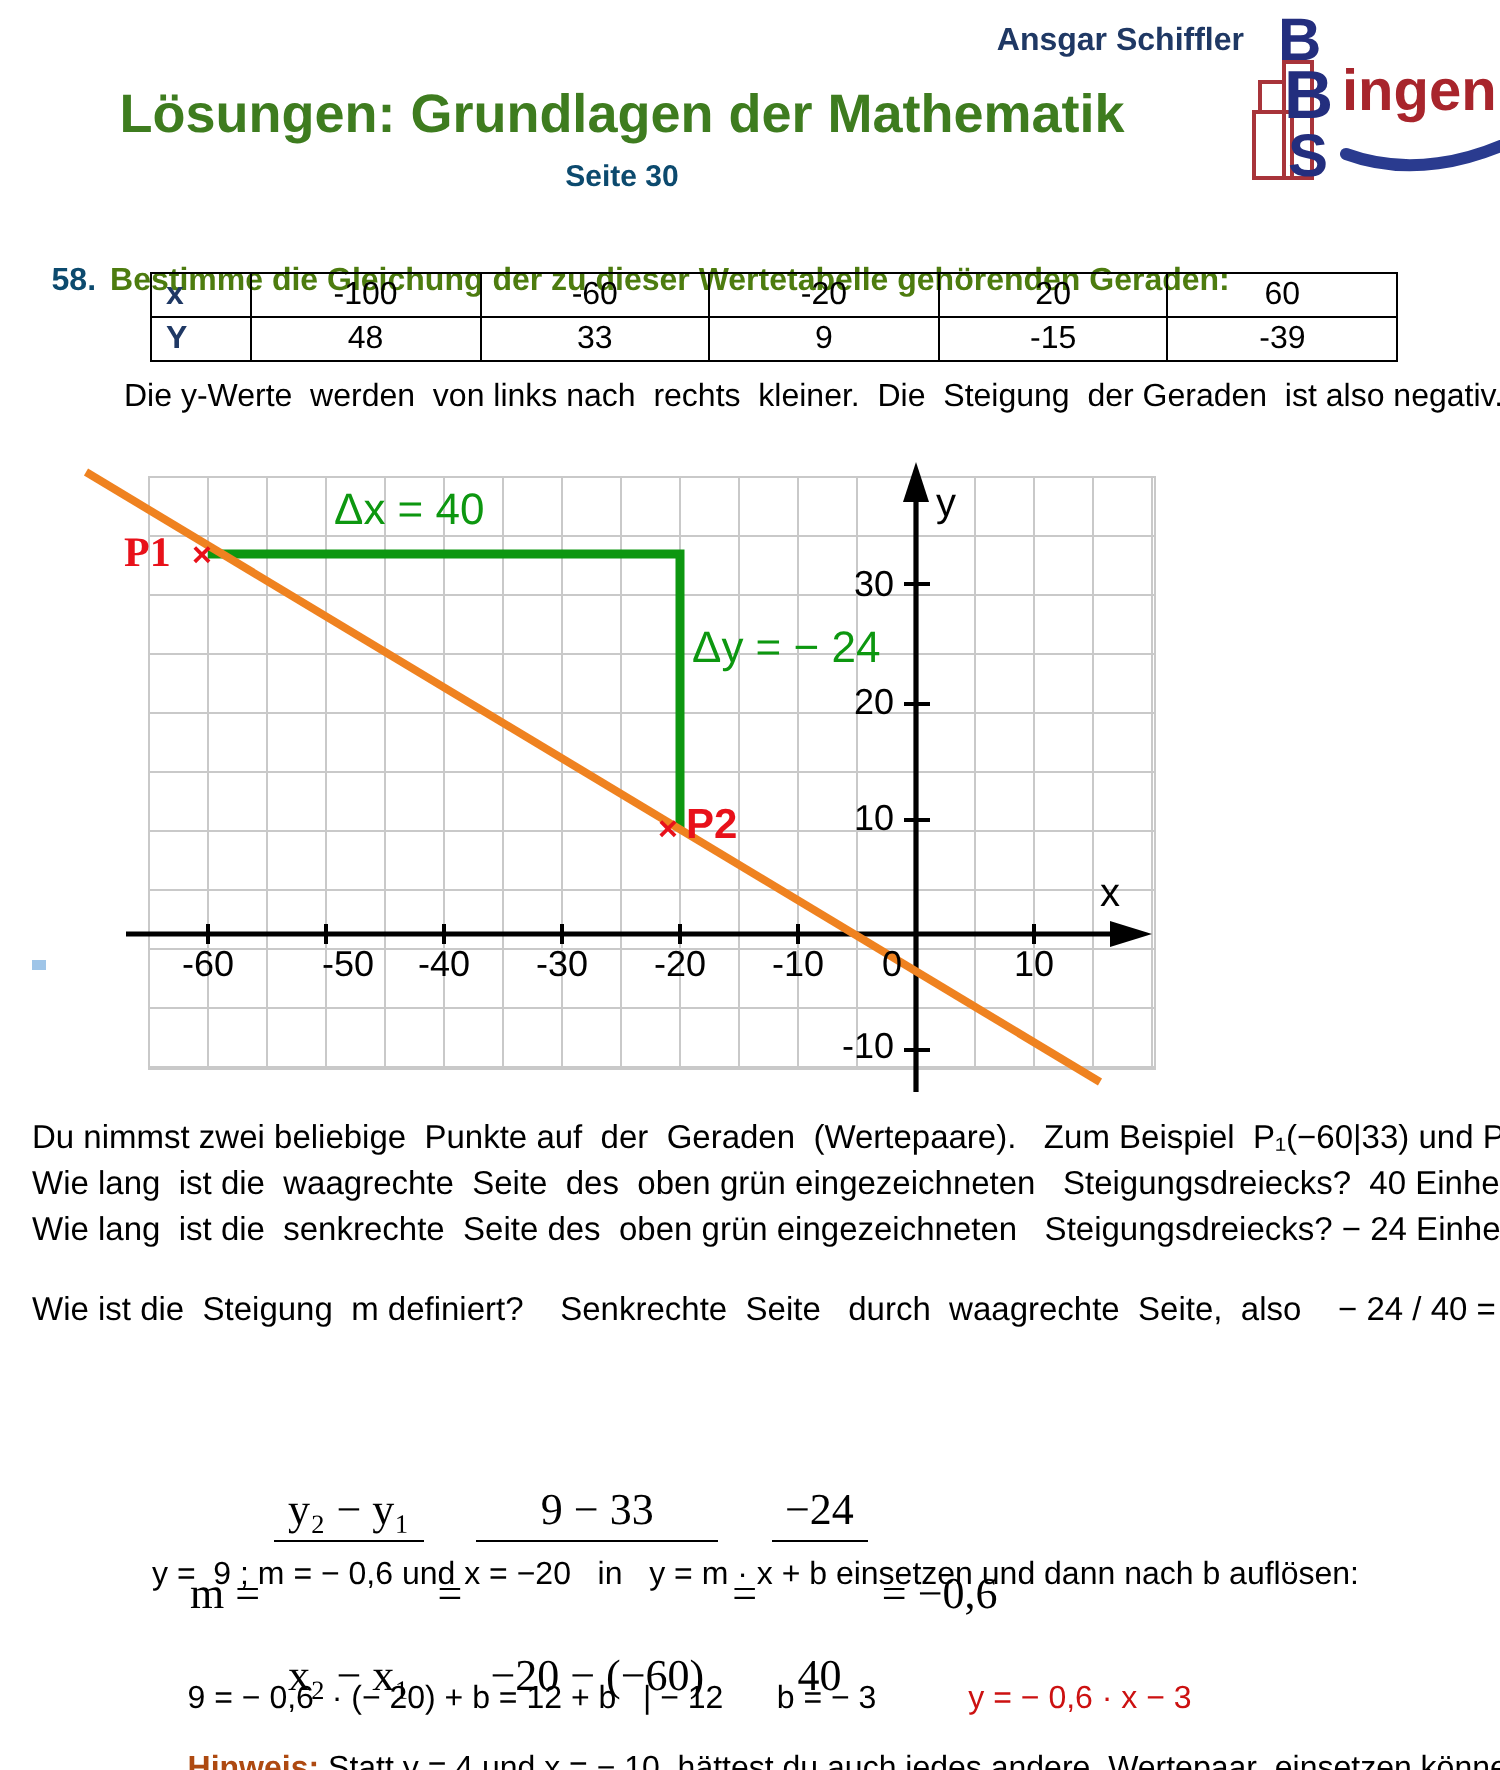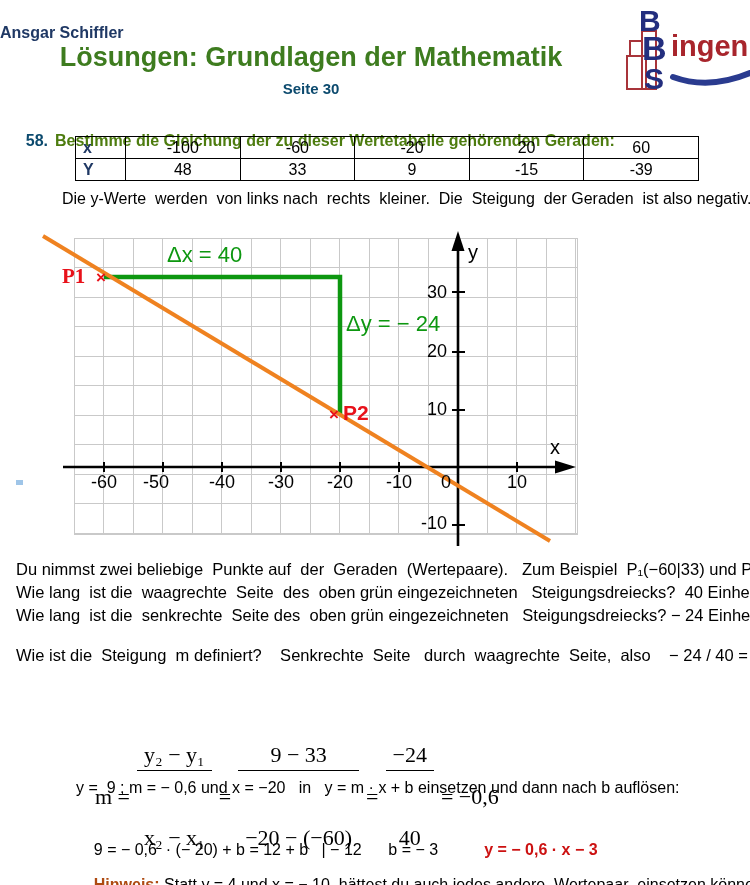--- a/index.html
+++ b/index.html
@@ -1,21 +1,21 @@
 <!DOCTYPE html>
 <html><head>
 <meta charset="utf-8">
 <style>
   html,body{margin:0;padding:0;background:#fff;}
   body{width:750px;height:885px;overflow:hidden;}
   #page{position:relative;width:750px;height:885px;background:#fff;
         font-family:"Liberation Sans","DejaVu Sans",sans-serif;color:#000;}
   .abs{position:absolute;white-space:pre;}
   
-  .author{left:0;top:24px;width:622px;text-align:left;font-size:16px;font-weight:bold;color:#1F3864;}
+  .author{left:0;top:12px;width:622px;text-align:right;font-size:16px;font-weight:bold;color:#1F3864;}
   .title{left:0;top:42px;width:622px;text-align:center;font-size:27px;font-weight:bold;color:#3E7C1F;}
   .page-num{left:0;top:80px;width:622px;text-align:center;font-size:15px;font-weight:bold;color:#0c4a6e;}
   
   .logo{left:595px;top:4px;width:155px;height:96px;}
   .logo span{position:absolute;font-weight:bold;line-height:1;}
   .logo .b1{left:44px;top:2px;font-size:30px;color:#232E7E;}
   .logo .b2{left:47px;top:27px;font-size:34px;color:#232E7E;}
   .logo .s1{left:49px;top:60px;font-size:30px;color:#232E7E;}
   .logo .ingen{left:76px;top:28px;font-size:29px;color:#A8252C;}
   
@@ -45,21 +45,21 @@
   
   .bl{left:16px;font-size:16.5px;}
   
   .formula{left:95px;top:690px;display:flex;align-items:center;gap:7px;
            font-family:"Liberation Serif","DejaVu Serif",serif;font-size:22px;}
   .frac{display:inline-block;text-align:center;}
   .frac .num{display:block;border-bottom:1.6px solid #000;padding:0 7px 2px 7px;}
   .frac .den{display:block;padding:2px 7px 0 7px;}
   
   .sl{left:64px;font-size:16px;margin-left:12px;}
-  .res{color:#CC1111;font-weight:bold;margin-left:46px;}
+  .res{color:#CC1111;font-weight:normal;margin-left:46px;}
   .hintlab{color:#AE4A11;font-weight:bold;}
 </style>
 </head>
 <body>
 
 <div id="page">
 
   <div class="abs author">Ansgar Schiffler</div>
   <div class="abs title">Lösungen: Grundlagen der Mathematik</div>
   <div class="abs page-num">Seite 30</div>
@@ -140,21 +140,21 @@
   <div class="abs plabel" style="left:62px;top:264px;font-family:Liberation Serif, serif;">P1</div>
   <div class="abs pmark" style="left:96px;top:268px;">×</div>
   <div class="abs glabel" style="left:167px;top:242px;">Δx = 40</div>
   <div class="abs glabel" style="left:346px;top:311px;">Δy = − 24</div>
   <div class="abs pmark" style="left:329px;top:405px;">×</div>
   <div class="abs plabel" style="left:343px;top:401px;">P2</div>
   <div class="abs axname" style="left:468px;top:241px;">y</div>
   <div class="abs axname" style="left:550px;top:436px;">x</div>
 
   <div class="abs xtick" style="left:104px;">-60</div>
-  <div class="abs xtick" style="left:156px;">-50</div>
+  <div class="abs xtick" style="left:174px;">-50</div>
   <div class="abs xtick" style="left:222px;">-40</div>
   <div class="abs xtick" style="left:281px;">-30</div>
   <div class="abs xtick" style="left:340px;">-20</div>
   <div class="abs xtick" style="left:399px;">-10</div>
   <div class="abs xtick" style="left:446px;">0</div>
   <div class="abs xtick" style="left:517px;">10</div>
 
   <div class="abs ytick" style="left:407px;top:282px;">30</div>
   <div class="abs ytick" style="left:407px;top:341px;">20</div>
   <div class="abs ytick" style="left:407px;top:399px;">10</div>

